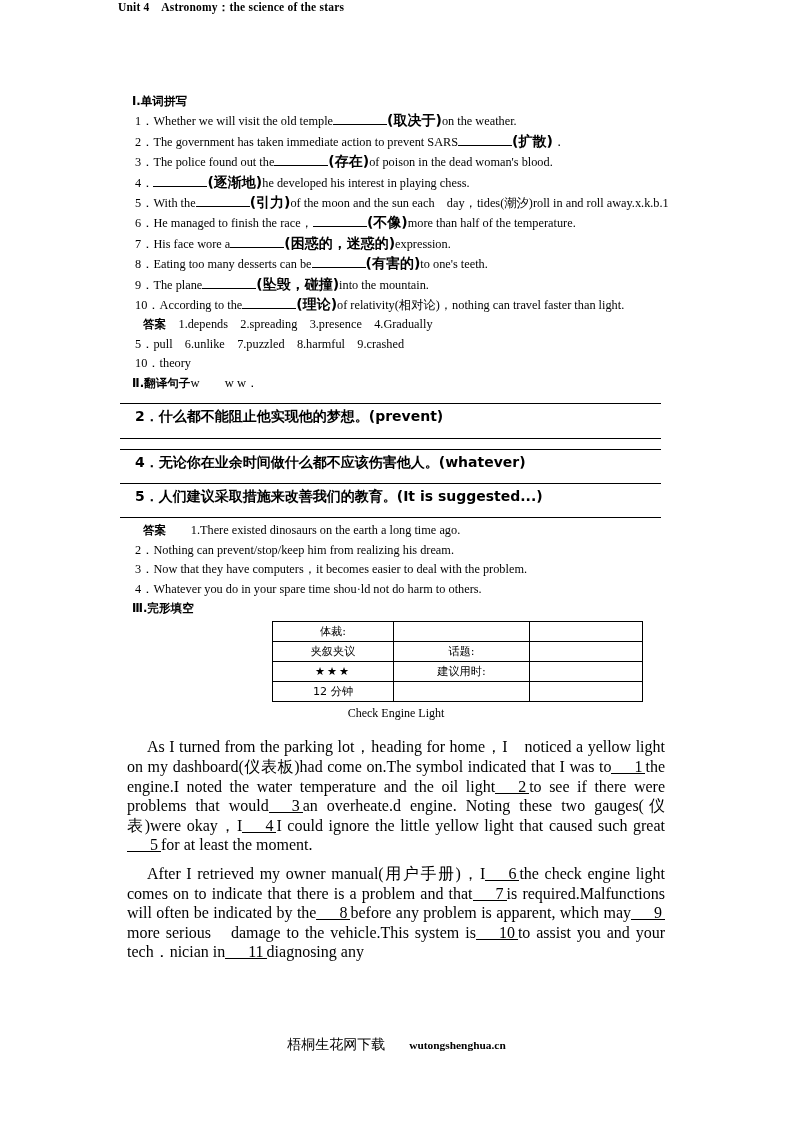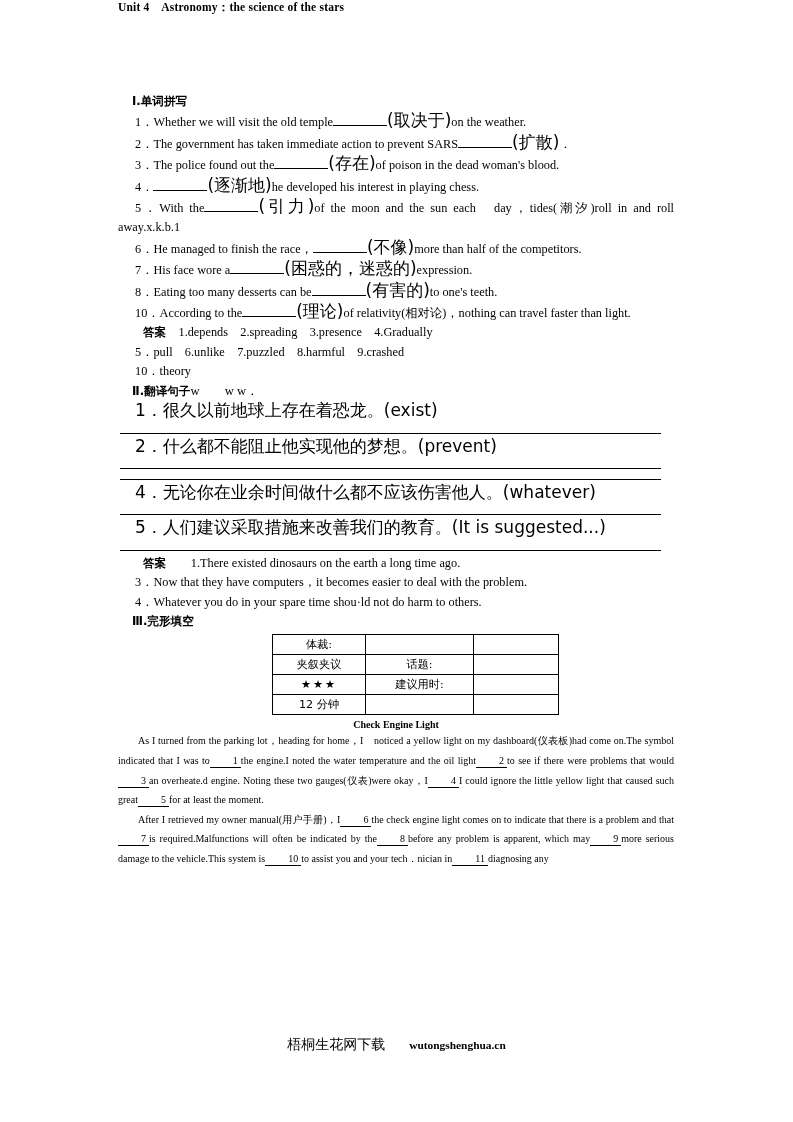--- a/index.html
+++ b/index.html
@@ -56,22 +56,22 @@
     text-indent: 6px;
   }
   .cn {
     font-family: "DejaVu Sans", "Liberation Sans", sans-serif;
     font-weight: bold;
     font-size: 11.6px;
     margin-left: 8px;
   }
   .cn-n {
     font-family: "DejaVu Sans", "Liberation Sans", sans-serif;
-    font-size: 17px;
-    font-weight: normal;
+    font-size: 14px;
+    font-weight: bold;
   }
   .blank {
     display: inline-block;
     border-bottom: 1px solid #000;
     width: 54px;
     vertical-align: baseline;
     height: 11px;
     margin: 0 0 0 0;
   }
   .ansline {
@@ -88,48 +88,48 @@
   }
   table.info {
     border-collapse: collapse;
     table-layout: fixed;
   }
   table.info td {
     border: 1px solid #000;
     text-align: center;
     font-family: "DejaVu Sans", "Liberation Sans", sans-serif;
     font-size: 11.2px;
-    padding: 1px 6px;
+    padding: 1px 20px;
     height: 17px;
     line-height: 14px;
     vertical-align: middle;
   }
   td.c1 { width: 80px; }
   td.c2 { width: 95px; }
   td.c3 { width: 72px; }
   td.tall { height: 32px; }
   .stars { font-size: 12.5px; letter-spacing: 2px; }
   .smallw {
     font-family: "Liberation Serif", serif;
     font-size: 10px;
   }
 
   
   .passage-title {
     text-align: center;
-    font-weight: bold;
-    font-size: 10px;
-    margin: 4px 0 1px 0;
+    font-weight: normal;
+    font-size: 12px;
+    margin: 4px 0 16px 0;
   }
   .passage {
-    font-size: 10px;
+    font-size: 16px;
     line-height: 19.6px;
     text-align: justify;
     text-indent: 20px;
-    margin: 0;
+    margin: 9px;
   }
   .numblank {
     display: inline-block;
     border-bottom: 1px solid #000;
     padding: 0 3px;
     text-align: center;
     line-height: 12px;
   }
 
   
@@ -180,53 +180,53 @@
 
     <div class="p indent">
       <span>4．</span><span></span><span class="blank"></span><span class="cn-n">(逐渐地)</span><span>he developed his interest in playing chess.</span>
     </div>
 
     <div class="p indent">
       <span>5．</span><span>With the</span><span class="blank"></span><span class="cn-n">(引力)</span><span>of the moon and the sun each　day，tides(潮汐)roll in and roll away.x.k.b.1</span>
     </div>
 
     <div class="p indent">
-      <span>6．</span><span>He managed to finish the race，</span><span class="blank"></span><span class="cn-n">(不像)</span><span>more than half of the competitors.</span>
+      <span>6．</span><span>He managed to finish the race，</span><span class="blank"></span><span class="cn-n">(不像)</span><span>more than half of the temperature.</span>
     </div>
 
     <div class="p indent">
       <span>7．</span><span>His face wore a</span><span class="blank"></span><span class="cn-n">(困惑的，迷惑的)</span><span>expression.</span>
     </div>
 
     <div class="p indent">
       <span>8．</span><span>Eating too many desserts can be</span><span class="blank"></span><span class="cn-n">(有害的)</span><span>to one's teeth.</span>
     </div>
 
+    <div class="p indent">
+      <span>9．</span><span>The plane</span><span class="blank"></span><span class="cn-n">(坠毁，碰撞)</span><span>into the mountain.</span>
+    </div>
 
     <div class="p indent">
       <span>10．</span><span>According to the</span><span class="blank"></span><span class="cn-n">(理论)</span><span>of relativity(相对论)，nothing can travel faster than light.</span>
     </div>
 
     <div class="p indent">
       <span class="cn">答案</span><span class="nowrapsp">　</span><span>1.depends　2.spreading　3.presence　4.Gradually</span>
     </div>
     <div class="p indent">
       <span>5．pull　6.unlike　7.puzzled　8.harmful　9.crashed</span>
     </div>
     <div class="p indent">
       <span>10．theory</span>
     </div>
 
     <div class="sec-head">
       <span class="cn">Ⅱ.翻译句子</span><span>w　　w w．</span>
     </div>
 
-    <div class="p indent">
-      <span class="cn-n">1．很久以前地球上存在着恐龙。(exist)</span>
-    </div>
     <div class="ansline"></div>
 
     <div class="p indent">
       <span class="cn-n">2．什么都不能阻止他实现他的梦想。(prevent)</span>
     </div>
     <div class="ansline"></div>
 
     <div class="ansline"></div>
 
     <div class="p indent">
@@ -234,20 +234,23 @@
     </div>
     <div class="ansline"></div>
 
     <div class="p indent">
       <span class="cn-n">5．人们建议采取措施来改善我们的教育。(It is suggested...)</span>
     </div>
     <div class="ansline"></div>
 
     <div class="p indent">
       <span class="cn">答案</span><span class="nowrapsp">　　</span><span>1.There existed dinosaurs on the earth a long time ago.</span>
+    </div>
+    <div class="p indent">
+      <span>2．Nothing can prevent/stop/keep him from realizing his dream.</span>
     </div>
     <div class="p indent">
       <span>3．Now that they have computers，it becomes easier to deal with the problem.</span>
     </div>
     <div class="p indent">
       <span>4．Whatever you do in your spare time shou·ld not do harm to others.</span>
     </div>
 
     <div class="sec-head">
       <span class="cn">Ⅲ.完形填空</span>

